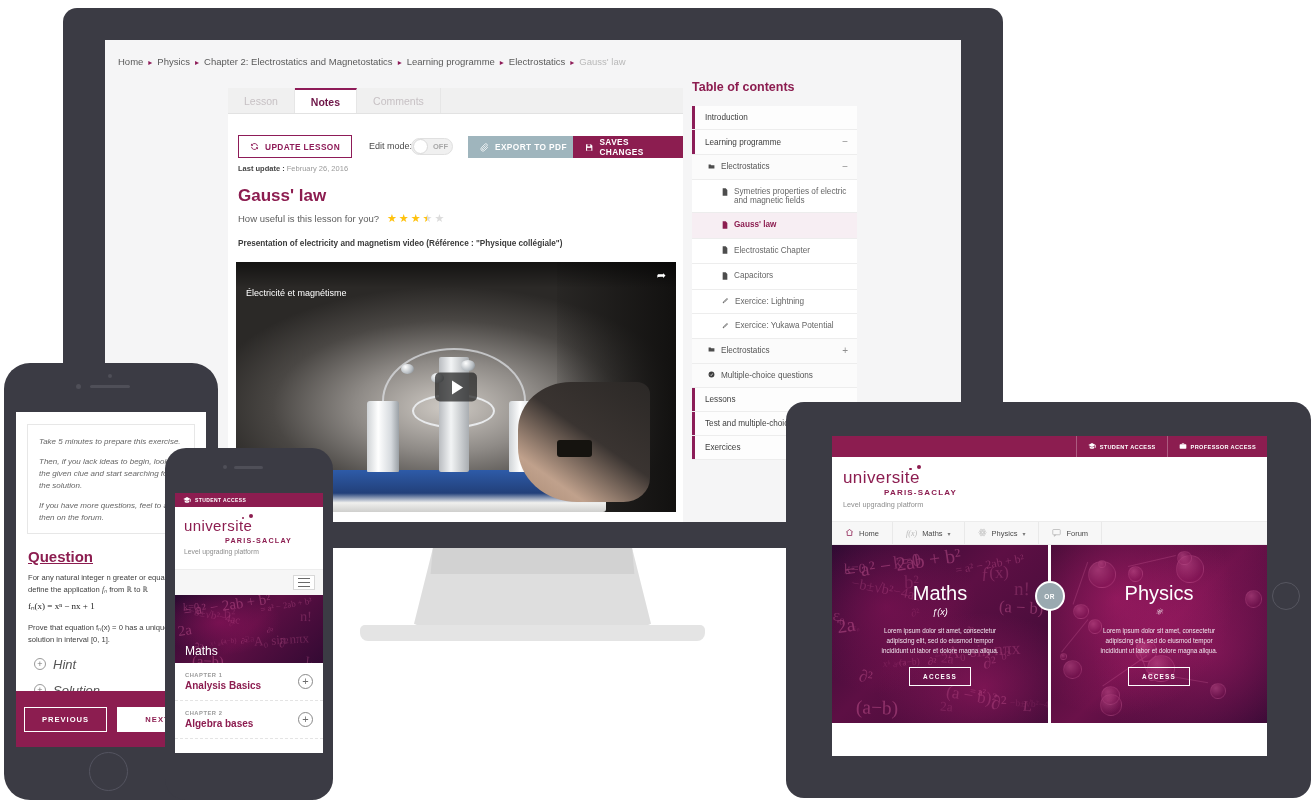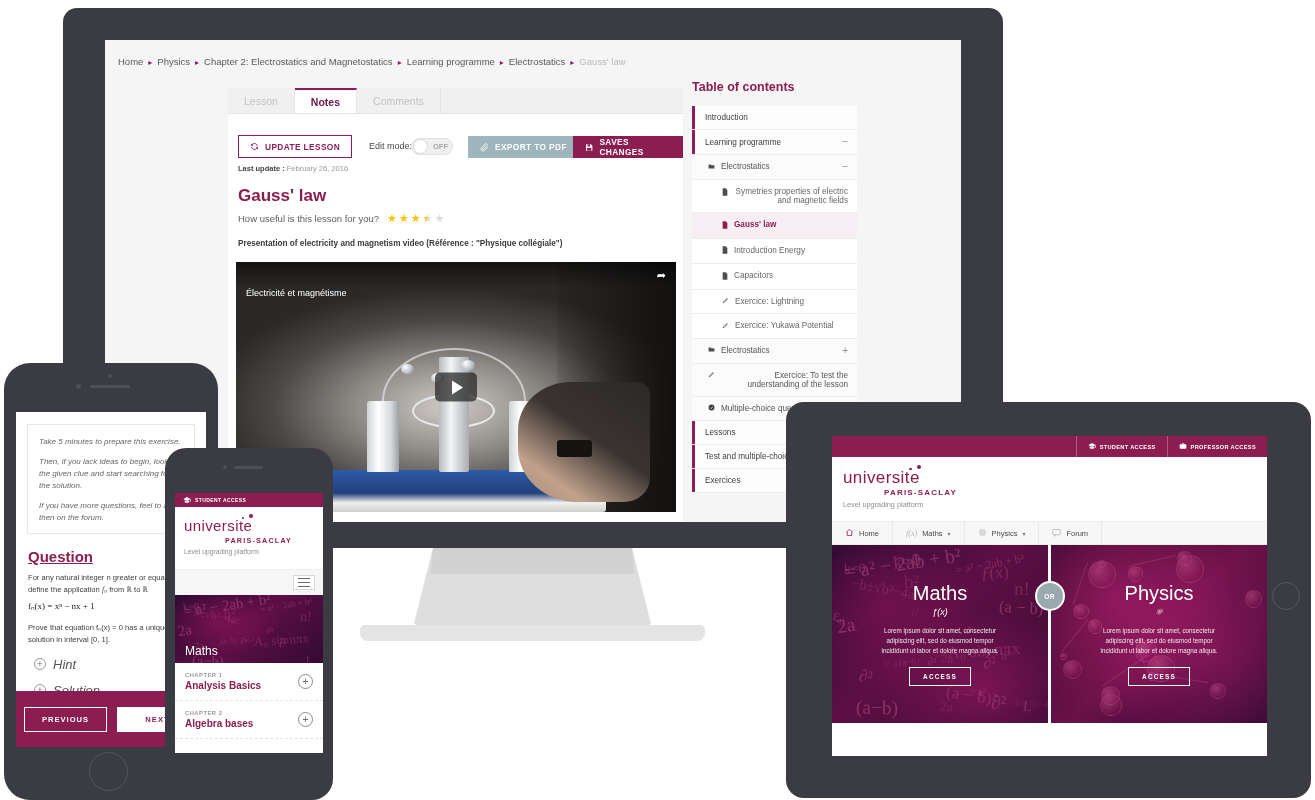--- a/index.html
+++ b/index.html
@@ -187,21 +187,21 @@
   }
   .vid-play .tri {
     width:0; height:0; border-left:11px solid #fff;
     border-top:7px solid transparent; border-bottom:7px solid transparent;
     margin-left:3px;
   }
 
   
   .toc-wrap { position:absolute; left:692px; top:80px; width:165px; }
   .toc-title { font-size:12.5px; color:#8c1d50; font-weight:bold; margin-bottom:12px; }
-  .toc-list { background:#7dd3fc;text-align:right; }
+  .toc-list { background:#7dd3fc; }
   .toc-row {
     position:relative; display:flex; align-items:center; justify-content:space-between;
     border-bottom:1px solid #ededed; background:#fdfdfd;
     padding: 7px 9px 7px 13px; font-size: 8.2px; color:#4d4d4d; min-height: 24px;
   }
   .toc-row.lvl0 { font-weight: normal; color:#3d3d3d; }
   .toc-row.lvl0::before {
     content:""; position:absolute; left:0; top:0; bottom:0; width:2.5px; background:#8c1d58;
   }
   .toc-row.lvl1 { padding-left: 16px; color:#555; background:#fbfbfb; }
@@ -495,21 +495,21 @@
                 <path d="M2 1h9l5 5v17H2z"></path>
               </svg></span>
             <span>Gauss' law</span>
           </div>
         </div>
         <div class="toc-row lvl2">
           <div class="toc-left">
             <span class="toc-ico"><svg width="6" height="8" viewBox="0 0 18 24" fill="#4d4d4d">
                 <path d="M2 1h9l5 5v17H2z"></path>
               </svg></span>
-            <span>Introduction Energy</span>
+            <span>Electrostatic Chapter</span>
           </div>
         </div>
         <div class="toc-row lvl2">
           <div class="toc-left">
             <span class="toc-ico"><svg width="6" height="8" viewBox="0 0 18 24" fill="#4d4d4d">
                 <path d="M2 1h9l5 5v17H2z"></path>
               </svg></span>
             <span>Capacitors</span>
           </div>
         </div>
@@ -530,28 +530,20 @@
           </div>
         </div>
         <div class="toc-row lvl1">
           <div class="toc-left">
             <span class="toc-ico"><svg width="7" height="7" viewBox="0 0 24 24" fill="#4d4d4d">
                 <path d="M2 5h7l2 3h11v11H2z"></path>
               </svg></span>
             <span>Electrostatics</span>
           </div>
           <span class="toc-plusminus">+</span>
-        </div>
-        <div class="toc-row lvl1">
-          <div class="toc-left">
-            <span class="toc-ico"><svg width="7" height="7" viewBox="0 0 24 24" fill="none" stroke="#4d4d4d" stroke-width="2.6">
-                <path d="M4 20l3-1 12-12-2-2L5 17z"></path>
-              </svg></span>
-            <span>Exercice: To test the understanding of the lesson</span>
-          </div>
         </div>
         <div class="toc-row lvl1">
           <div class="toc-left">
             <span class="toc-ico"><svg width="7" height="7" viewBox="0 0 24 24" fill="#3d3d3d">
                 <circle cx="12" cy="12" r="10"></circle>
                 <path d="M7 12.5l3.2 3.2L17 9" stroke="#fff" stroke-width="2.4" fill="none"></path>
               </svg></span>
             <span>Multiple-choice questions</span>
           </div>
         </div>

